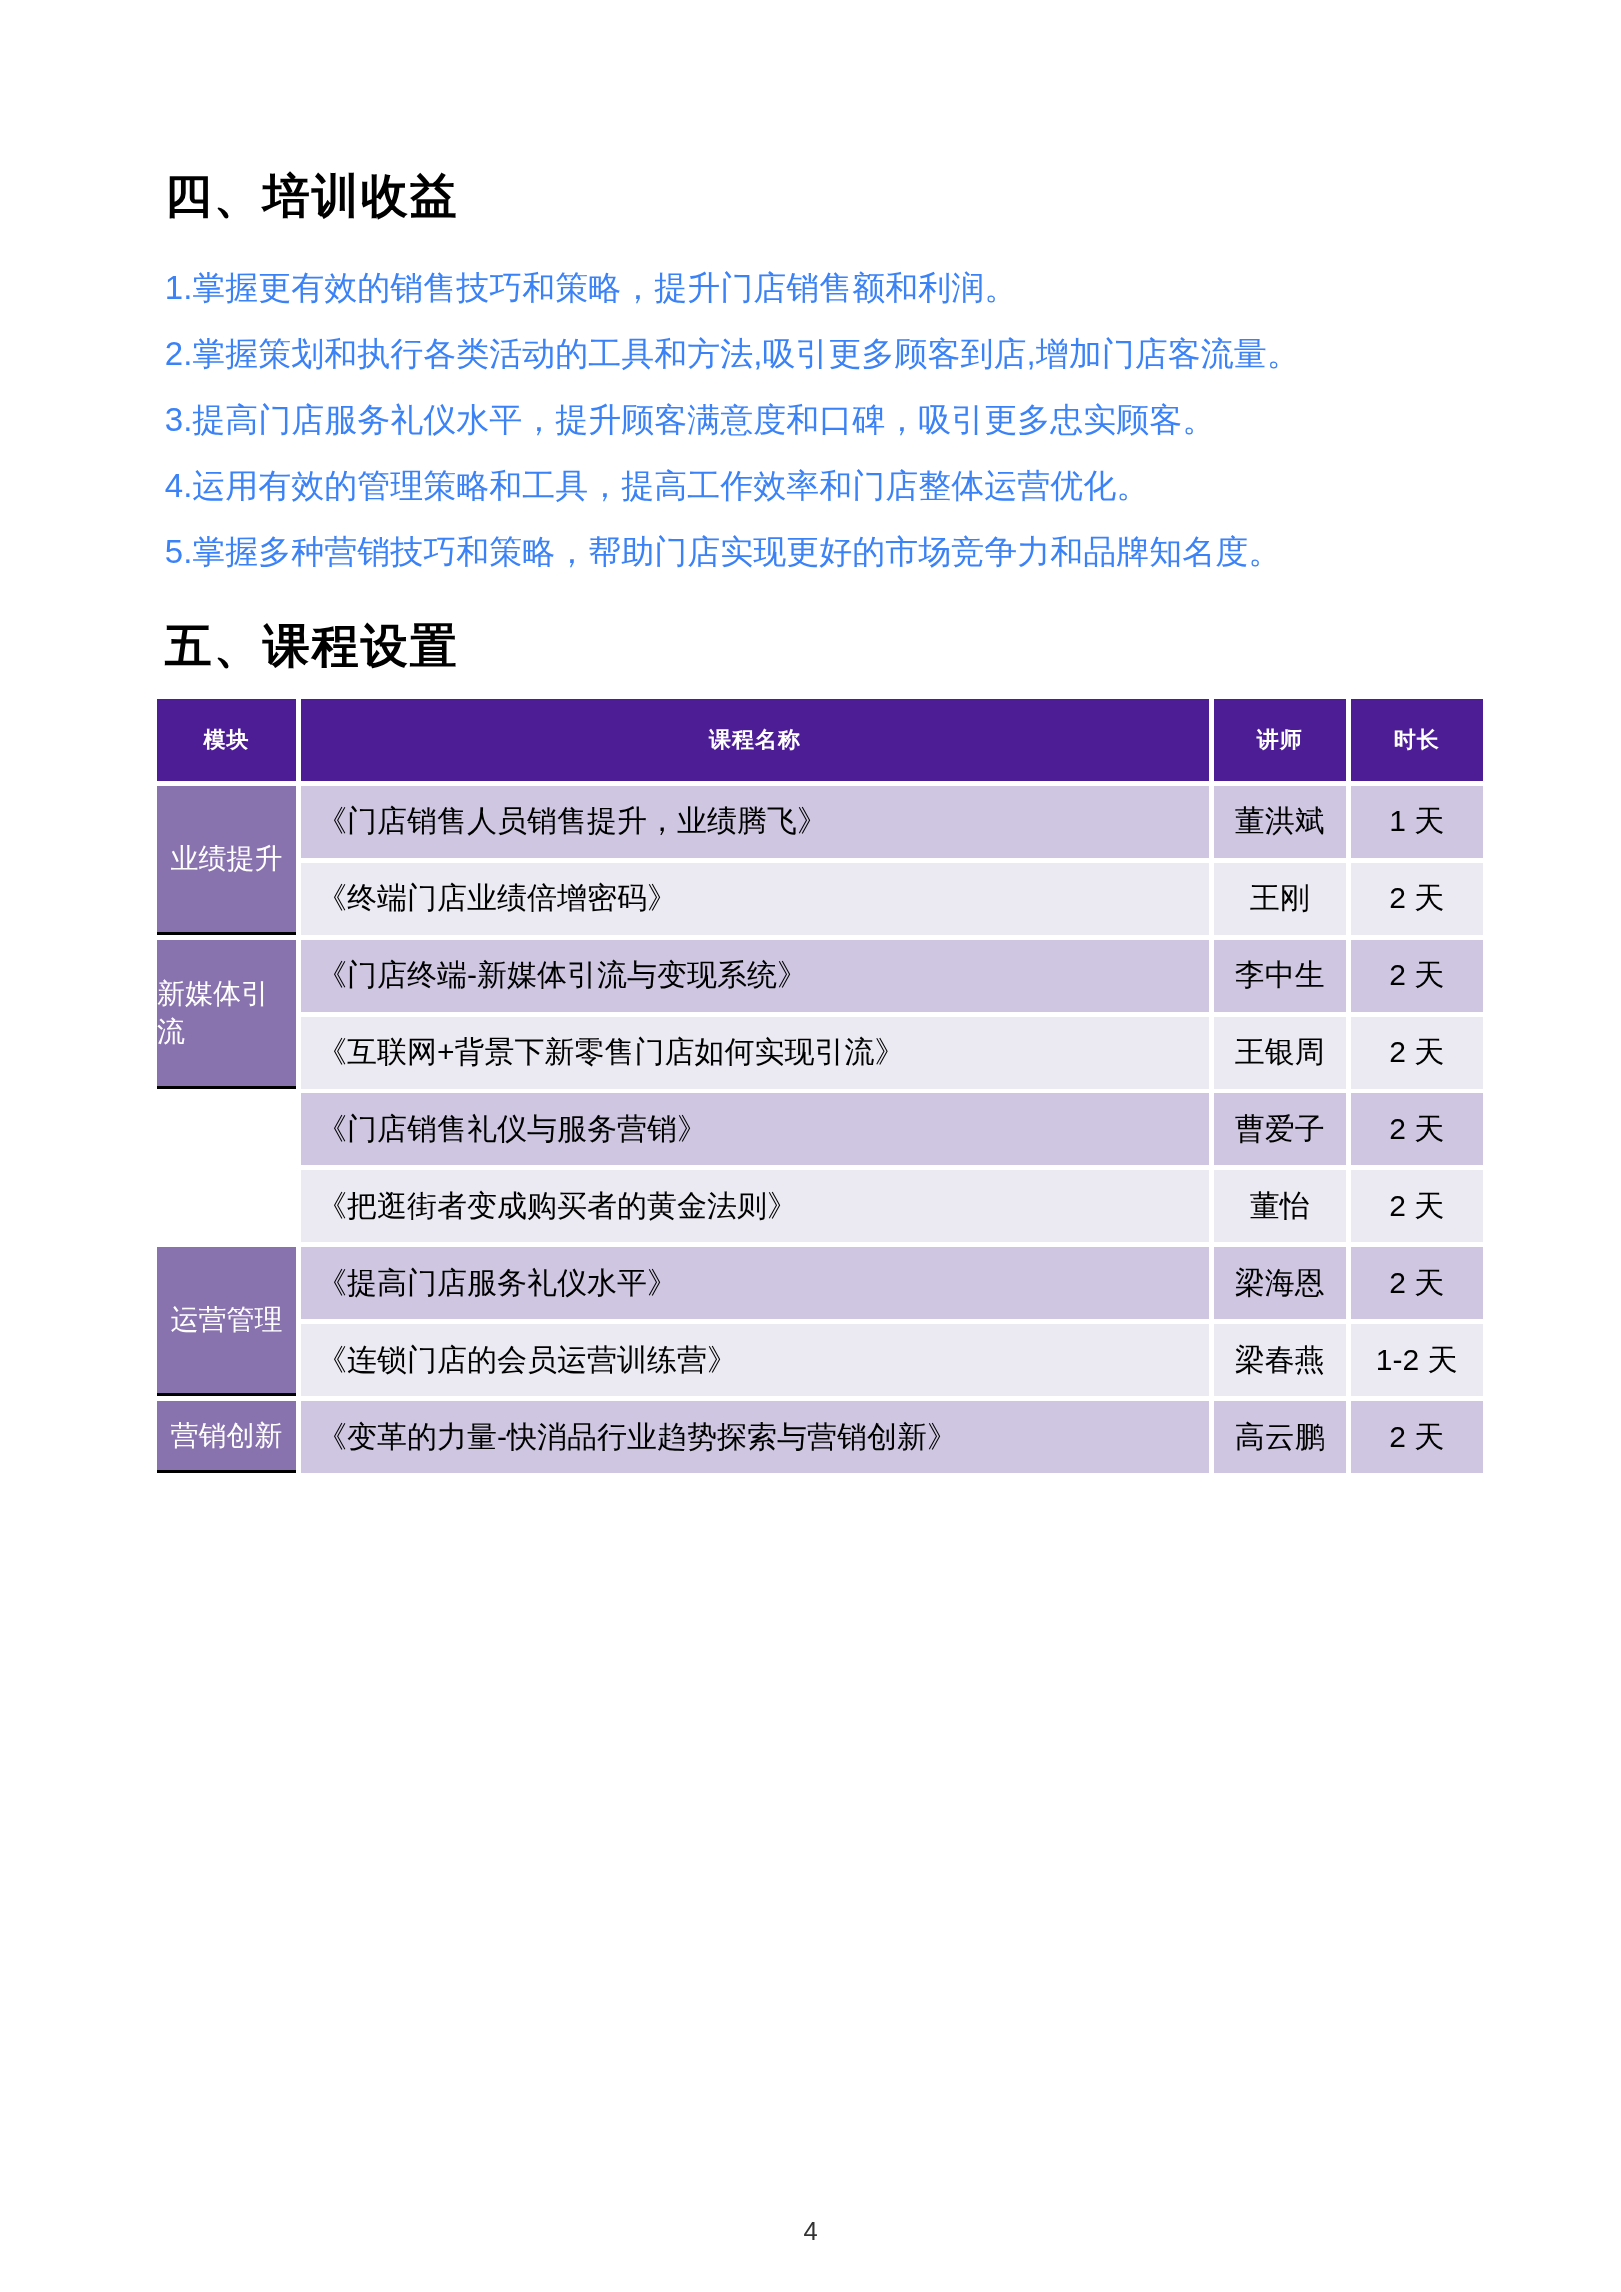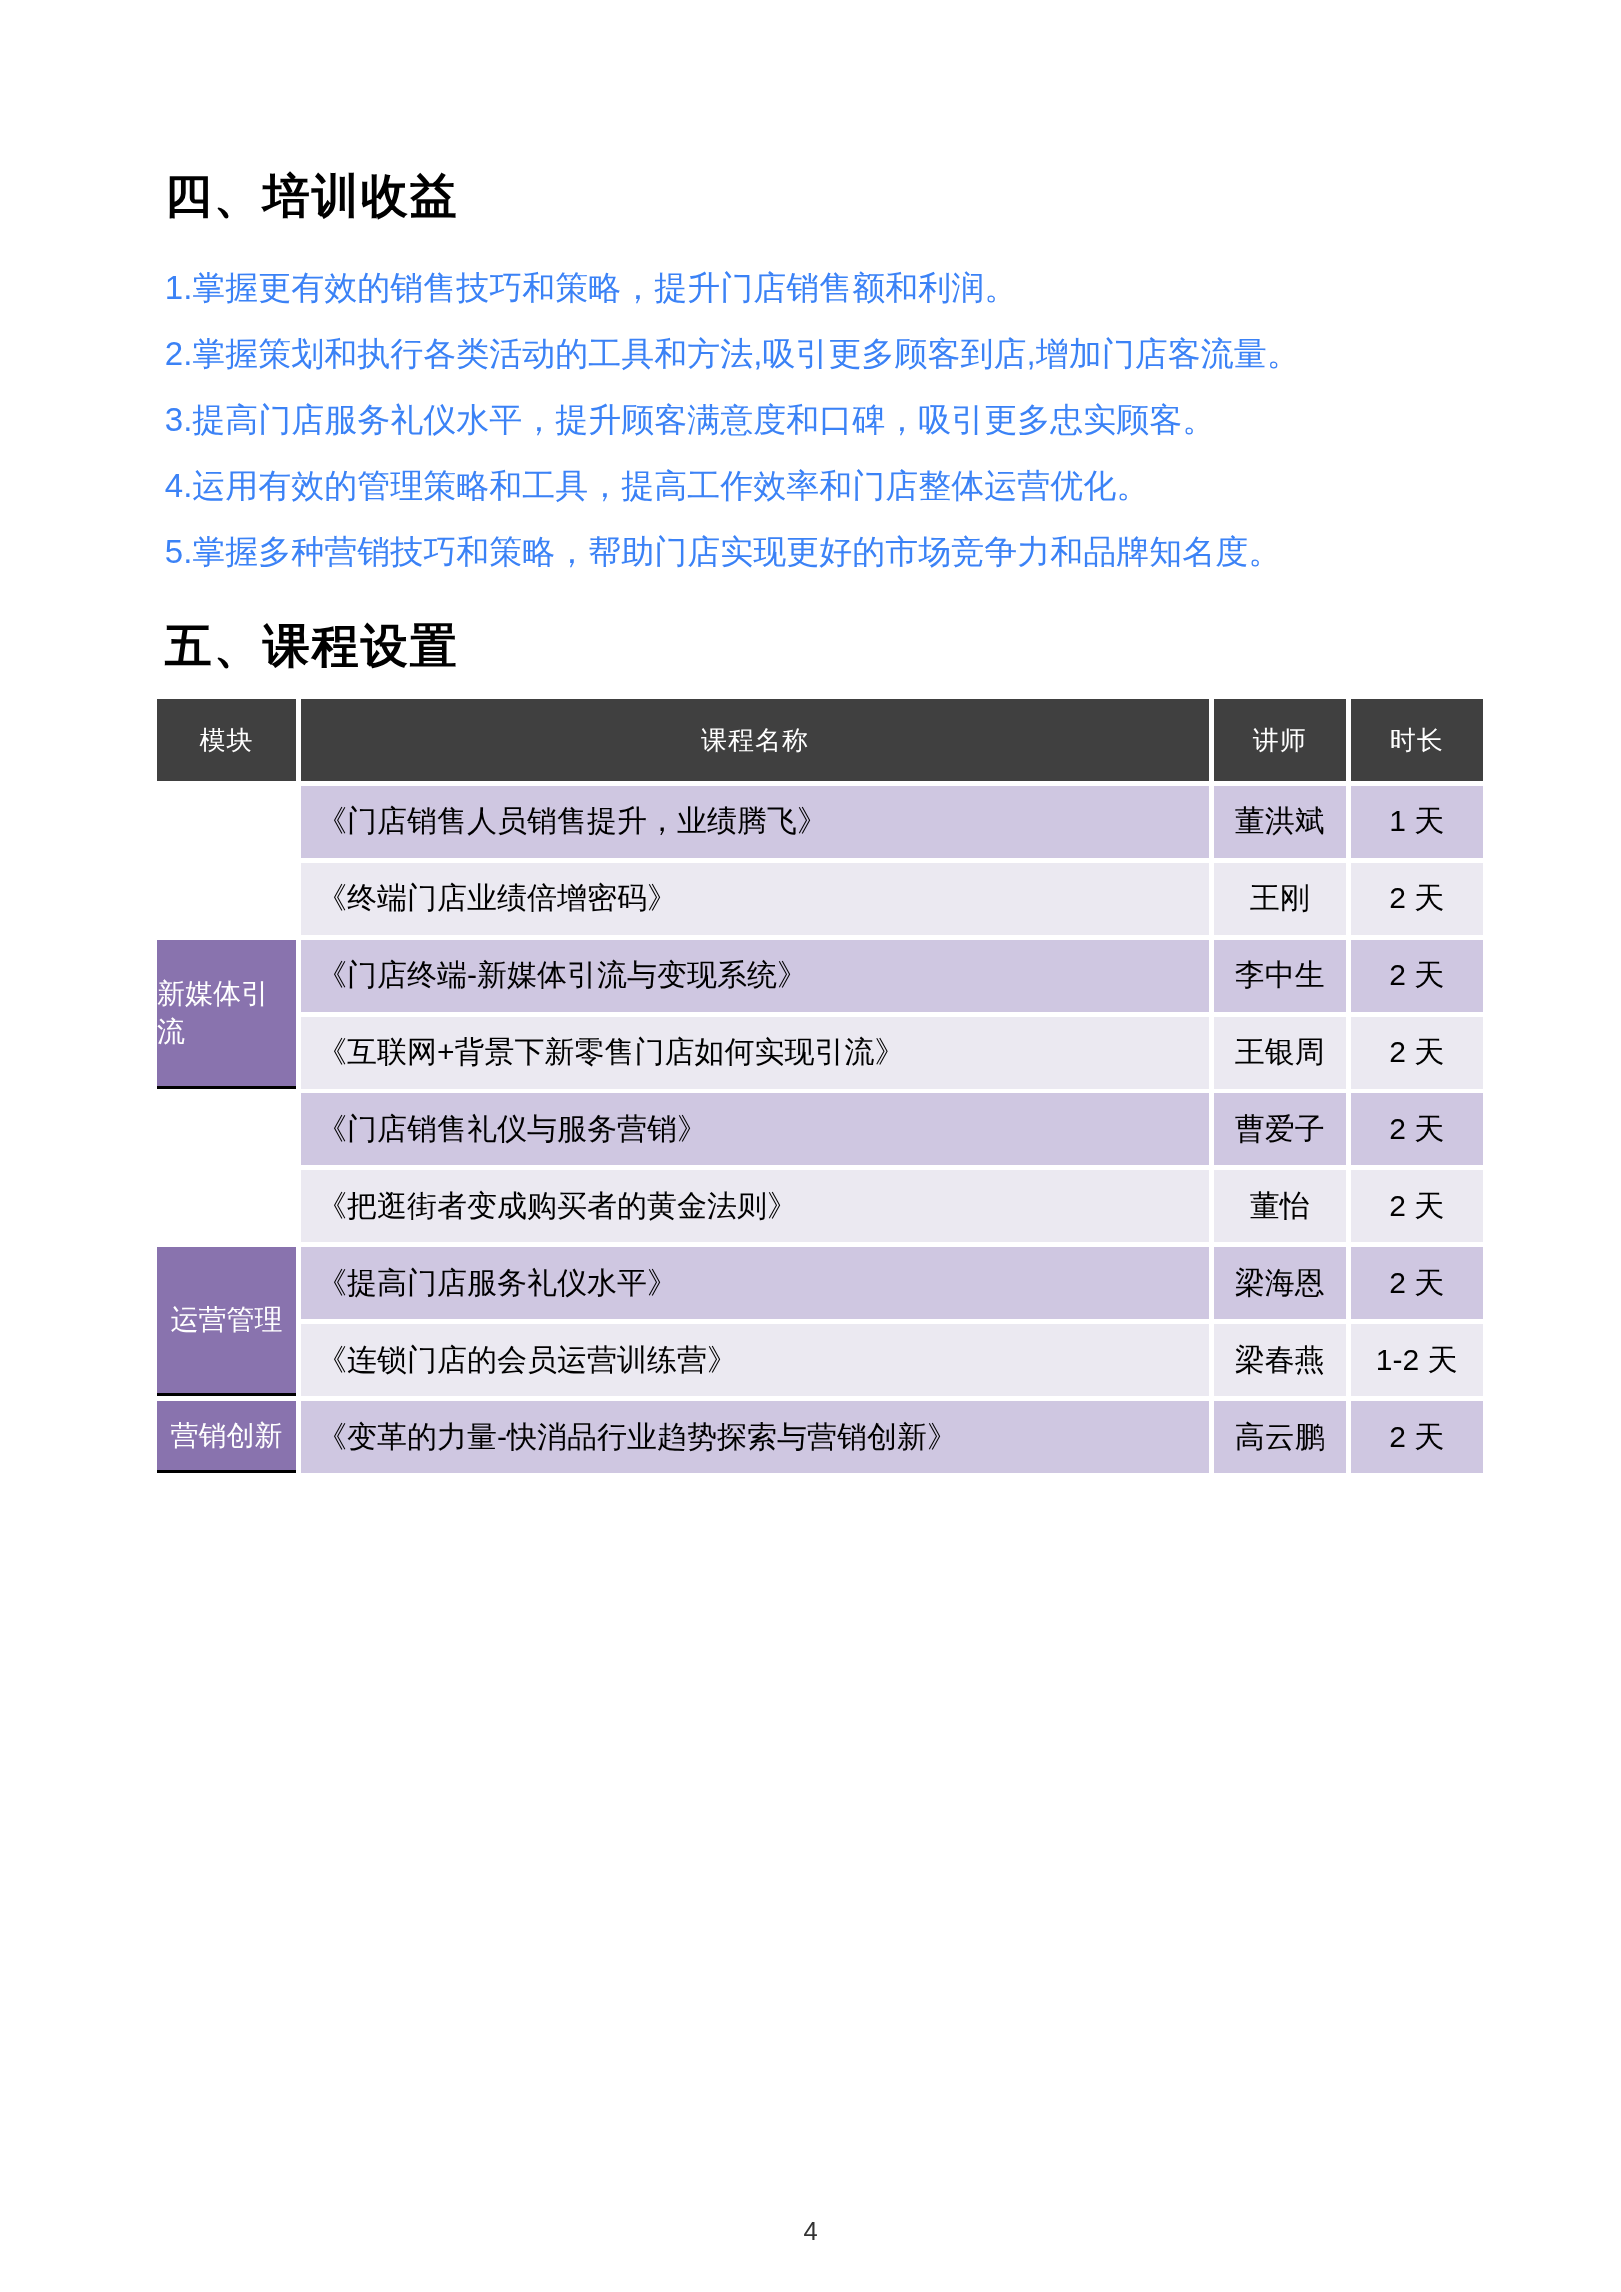--- a/index.html
+++ b/index.html
@@ -50,24 +50,24 @@
     background: #ffffff;
   }
   .cell {
     display: flex;
     align-items: center;
     justify-content: center;
     font-size: 30px;
     color: #000000;
   }
   .cell-head {
-    background: #404040;
+    background: #4c1d95;
     color: #ffffff;
-    font-weight: 400;
-    font-size: 26px;
+    font-weight: 700;
+    font-size: 22px;
     letter-spacing: 1px;
   }
   .cell-module {
     background: #8973ae;
     color: #ffffff;
     font-size: 28px;
     border-bottom: 3.9px solid #000000;
   }
   .cell-course {
     justify-content: flex-start;
@@ -102,20 +102,21 @@
 
     <div class="heading h2">五、课程设置</div>
 
     <div class="course-table">
 
       <div class="cell cell-head" style="grid-area:1/1">模块</div>
       <div class="cell cell-head" style="grid-area:1/2">课程名称</div>
       <div class="cell cell-head" style="grid-area:1/3">讲师</div>
       <div class="cell cell-head" style="grid-area:1/4">时长</div>
 
+      <div class="cell cell-module" style="grid-area:2/1/span 2/2">业绩提升</div>
       <div class="cell cell-module" style="grid-area:4/1/span 2/2">新媒体引流</div>
       <div class="cell cell-module" style="grid-area:8/1/span 2/2">运营管理</div>
       <div class="cell cell-module" style="grid-area:10/1">营销创新</div>
 
       <div class="cell cell-course shade-a" style="grid-area:2/2">《门店销售人员销售提升，业绩腾飞》</div>
       <div class="cell shade-a" style="grid-area:2/3">董洪斌</div>
       <div class="cell shade-a" style="grid-area:2/4">1 天</div>
 
       <div class="cell cell-course shade-b" style="grid-area:3/2">《终端门店业绩倍增密码》</div>
       <div class="cell shade-b" style="grid-area:3/3">王刚</div>

